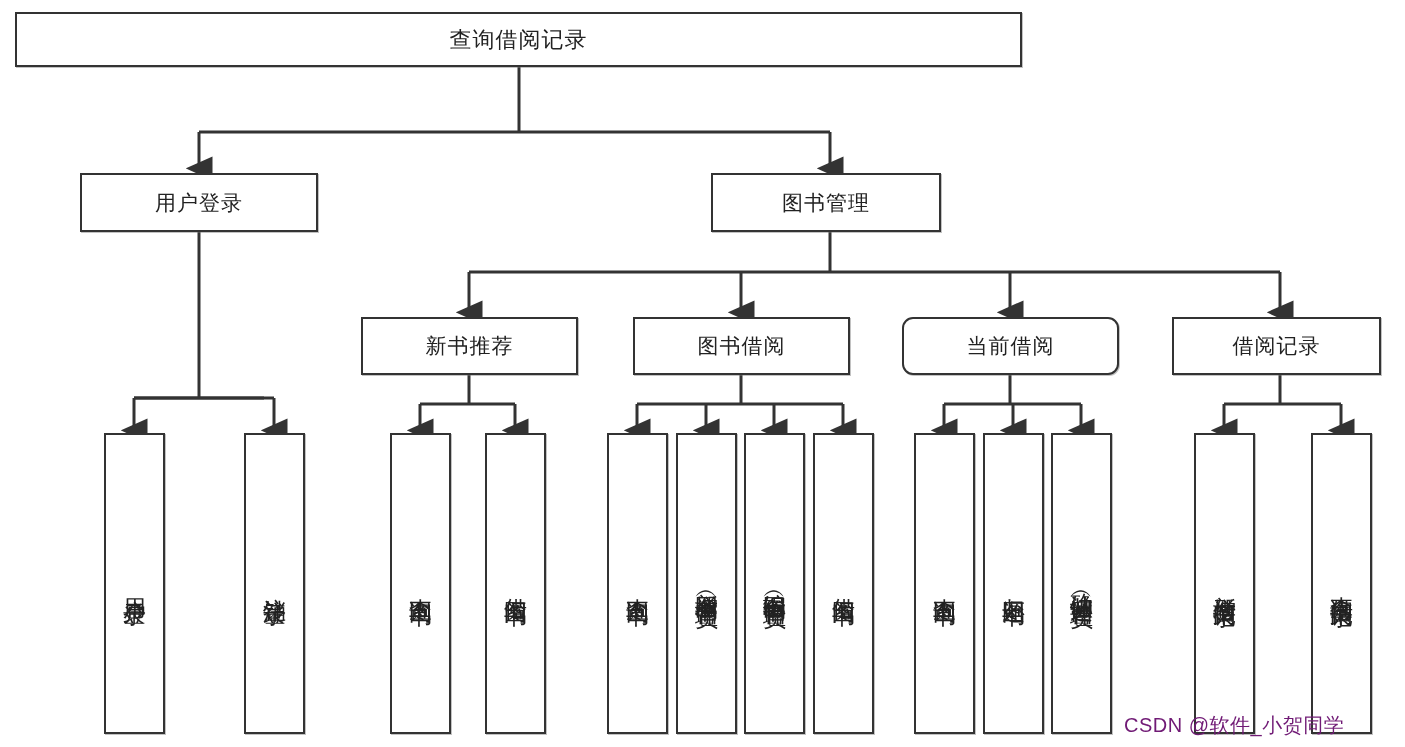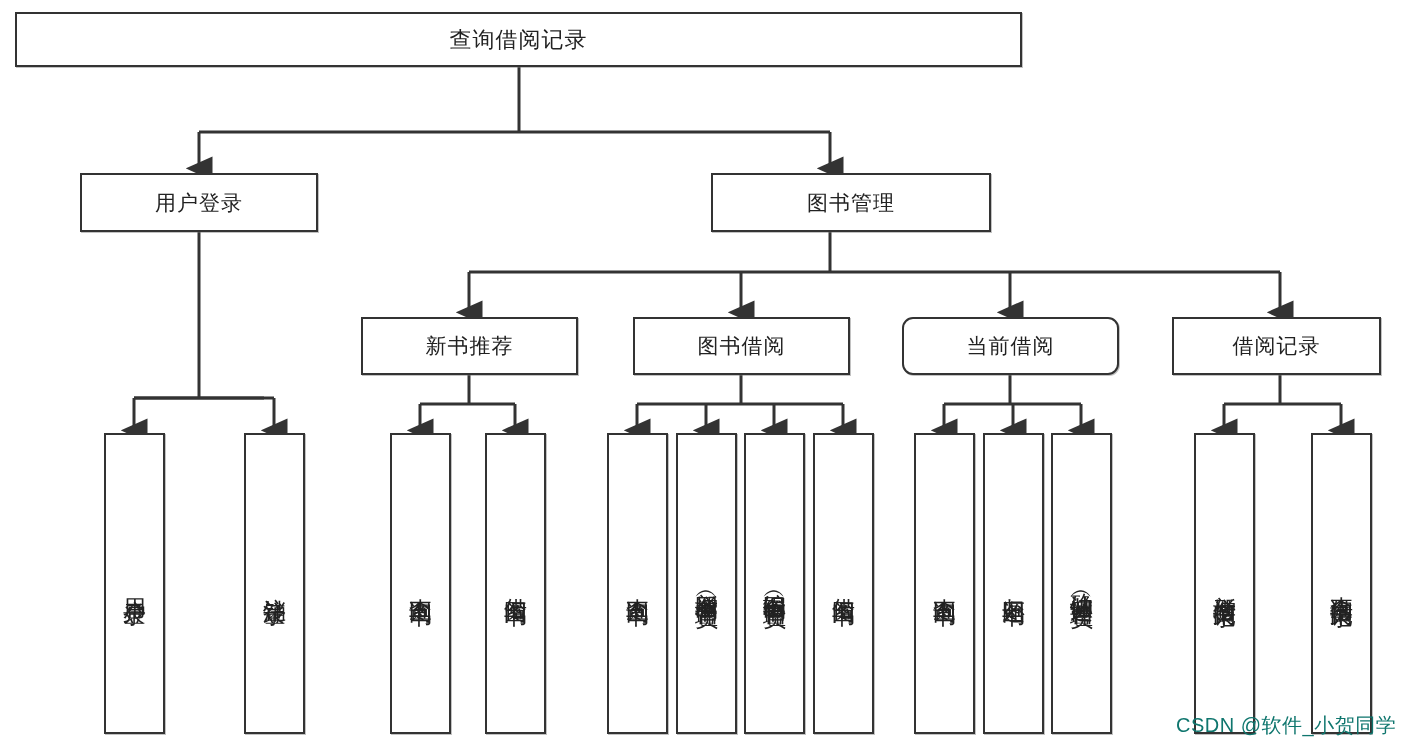--- a/index.html
+++ b/index.html
@@ -50,24 +50,24 @@
     writing-mode: vertical-rl;
     text-orientation: upright;
     font-size: 23px;
     line-height: 1.18;
     letter-spacing: 2px;
     text-align: center;
     white-space: nowrap;
   }
   .watermark {
     position: absolute;
-    left: 1176px;
+    left: 1124px;
     top: 712px;
     font-size: 20px;
-    color: #0f766e;
+    color: #701a75;
     white-space: nowrap;
     letter-spacing: 0.5px;
   }
 </style>
 </head>
 <body>
 
 <div id="diagram-root">
 
   <svg id="edges-layer" viewBox="0 0 1405 747" xmlns="http://www.w3.org/2000/svg">
@@ -127,21 +127,21 @@
   </svg>
 
   <div class="node node-h node-root" style="left:15px; top:12px; width:1007px; height:55px;">
     <span class="node-label">查询借阅记录</span>
   </div>
 
   <div class="node node-h" style="left:80px; top:173px; width:238px; height:59px;">
     <span class="node-label">用户登录</span>
   </div>
 
-  <div class="node node-h" style="left:711px; top:173px; width:280px; height:59px;">
+  <div class="node node-h" style="left:711px; top:173px; width:230px; height:59px;">
     <span class="node-label">图书管理</span>
   </div>
 
   <div class="node node-h" style="left:633px; top:317px; width:217px; height:58px;">
     <span class="node-label">图书借阅</span>
   </div>
 
   <div class="node node-h" style="left:361px; top:317px; width:217px; height:58px;">
     <span class="node-label">新书推荐</span>
   </div>

